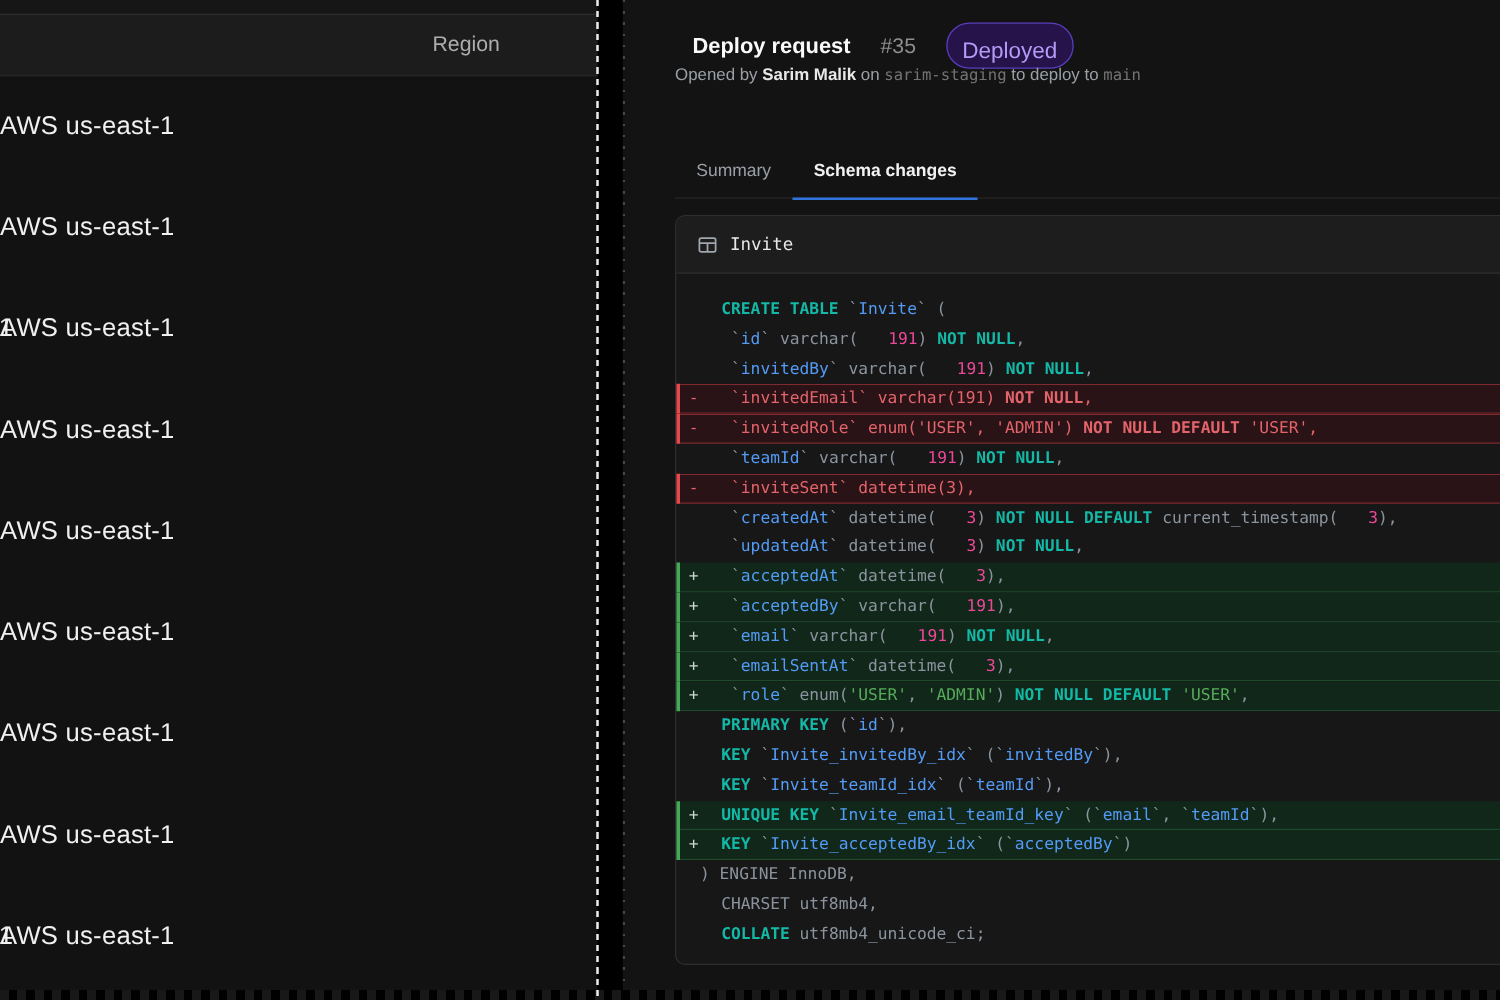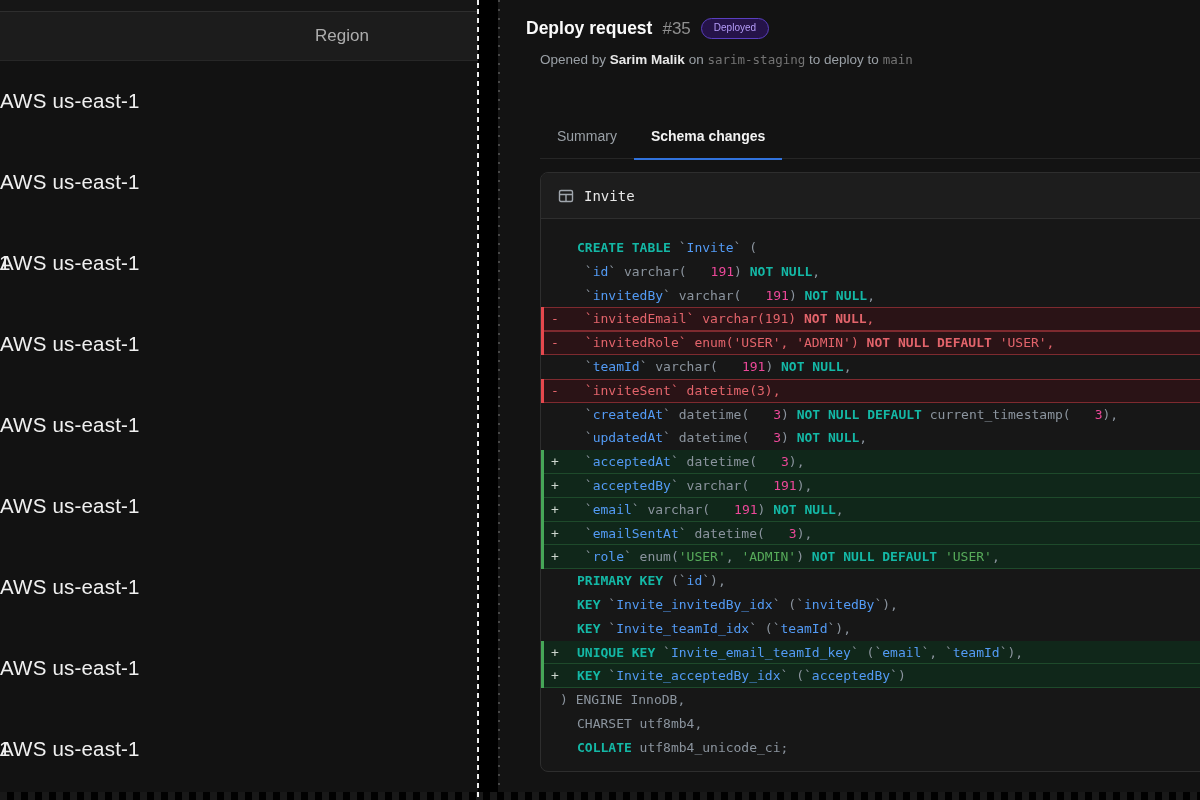--- a/index.html
+++ b/index.html
@@ -6,42 +6,42 @@
   html,body { margin:0; padding:0; }
   body {
     width:1200px; height:800px; position:relative; overflow:hidden;
     background:#000; font-family:"Liberation Sans", sans-serif;
   }
 
   
   .left-panel { position:absolute; left:0; top:0; width:478px; height:792px; background:#121212; }
   .left-topstrip { height:12px; background:#161616; border-bottom:1px solid #2e2e2e; }
   .left-header { height:49px; background:#1c1c1c; border-bottom:1px solid #272727; display:flex; align-items:center; }
-  .left-header .hdr { padding-left:315px; color:#adadad; font-size:17px; }
+  .left-header .hdr { padding-left:315px; color:#adadad; font-size:17px;margin-left:31px; }
   .lrow { height:80.9px; display:flex; align-items:center; position:relative; }
   .lrow .cell { color:#f0f0f0; font-size:20.5px; letter-spacing:.2px; }
   .lrow .edge { position:absolute; left:-1px; color:#f0f0f0; font-size:20.5px; }
 
   
   .divider { position:absolute; left:477px; top:0; width:2px; height:800px; z-index:6;
     background:repeating-linear-gradient(180deg,#ededed 0 5px, transparent 5px 9px); }
   .gapblack { position:absolute; left:479px; top:0; width:19px; height:800px; background:#000; z-index:4; }
   .tear { position:absolute; left:0; bottom:0; width:1200px; height:8px; z-index:5;
     background:repeating-linear-gradient(90deg,#181818 0 7px,#010101 7px 14px); }
 
   
   .right-panel { position:absolute; left:498px; top:0; right:0; height:792px; background:#131313; overflow:hidden; }
   .right-edge { position:absolute; left:0; top:0; width:2px; height:100%;
     background:repeating-linear-gradient(180deg, rgba(255,255,255,.22) 0 2px, transparent 2px 9px); }
 
-  .dr-header { position:absolute; left:28px; top:18px; display:flex; align-items:center; gap:10px; }
+  .dr-header { position:absolute; left:56px; top:18px; display:flex; align-items:center; gap:24px; }
   .dr-title  { font-size:17.5px; font-weight:700; color:#fafafa; }
   .dr-number { font-size:17px; color:#8f8f8f; }
-  .badge { font-size:10px; color:#b49bf8; background:#251349; border:1px solid #5a3fc0;
-    border-radius:999px; padding:4px 12px 5px; line-height:1; }
+  .badge { font-size:18px; color:#b49bf8; background:#251349; border:1px solid #5a3fc0;
+    border-radius:999px; padding:12px 12px 5px; line-height:1; }
 
   .dr-sub { position:absolute; left:42px; top:52px; font-size:13.5px; color:#9aa0a6; }
   .dr-sub .author { color:#e8e8e8; font-weight:600; }
   .dr-sub .branch { font-family:"DejaVu Sans Mono", monospace; color:#737373; font-size:12.5px; }
 
   .tabs { position:absolute; left:42px; right:0; top:122px; display:flex; border-bottom:1px solid #262626; }
   .tab { padding:6px 17px 14px; font-size:14px; color:#9aa0a6; cursor:pointer; }
   .tab.active { color:#f2f2f2; font-weight:600; border-bottom:2px solid #3173dd; margin-bottom:-2px; }
 
   .code-panel { position:absolute; left:42px; right:-24px; top:172px; border:1px solid #2e2e2e;

